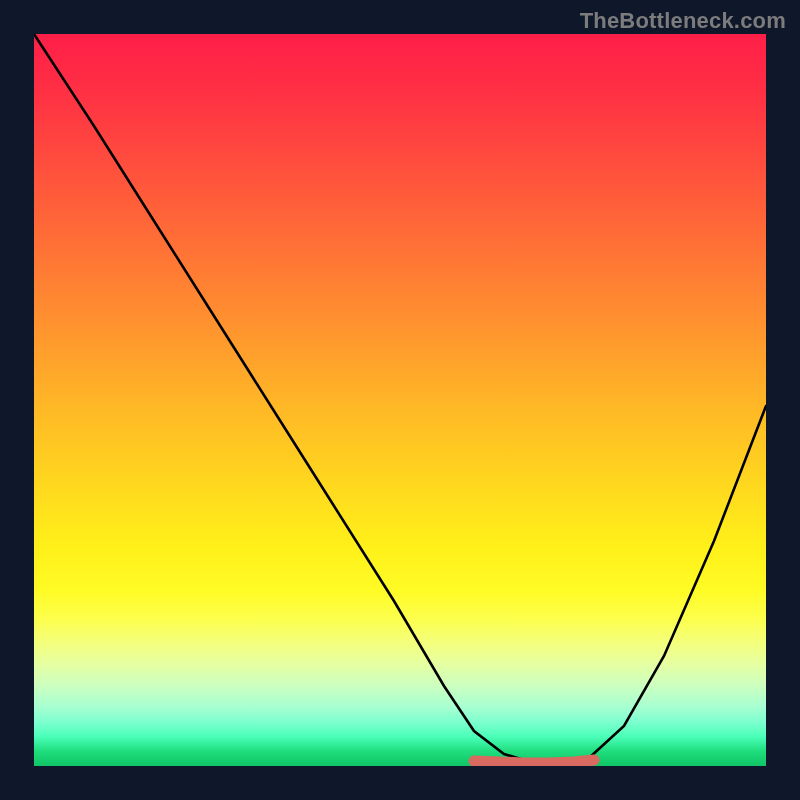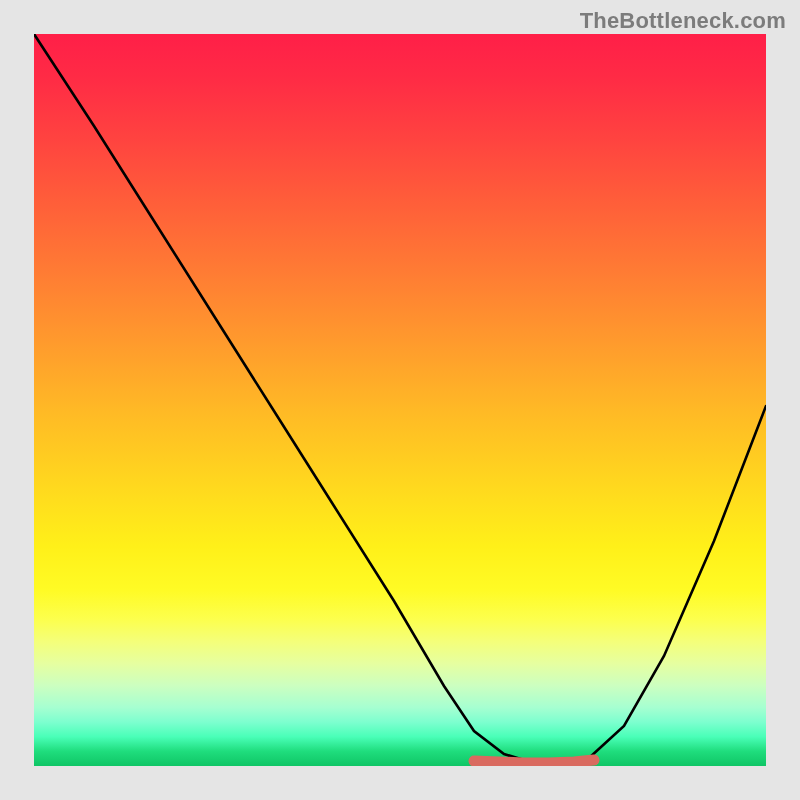--- a/index.html
+++ b/index.html
@@ -7,21 +7,21 @@
     padding: 0;
     width: 800px;
     height: 800px;
     background: #000;
     overflow: hidden;
     font-family: Arial, Helvetica, sans-serif;
   }
   .frame {
     position: absolute;
     inset: 0;
-    background: #e5e5e5;
+    background: #0f172a;
   }
   .plot-area {
     position: absolute;
     left: 34px;
     top: 34px;
     width: 732px;
     height: 732px;
     overflow: hidden;
   }
   .gradient-bg {

